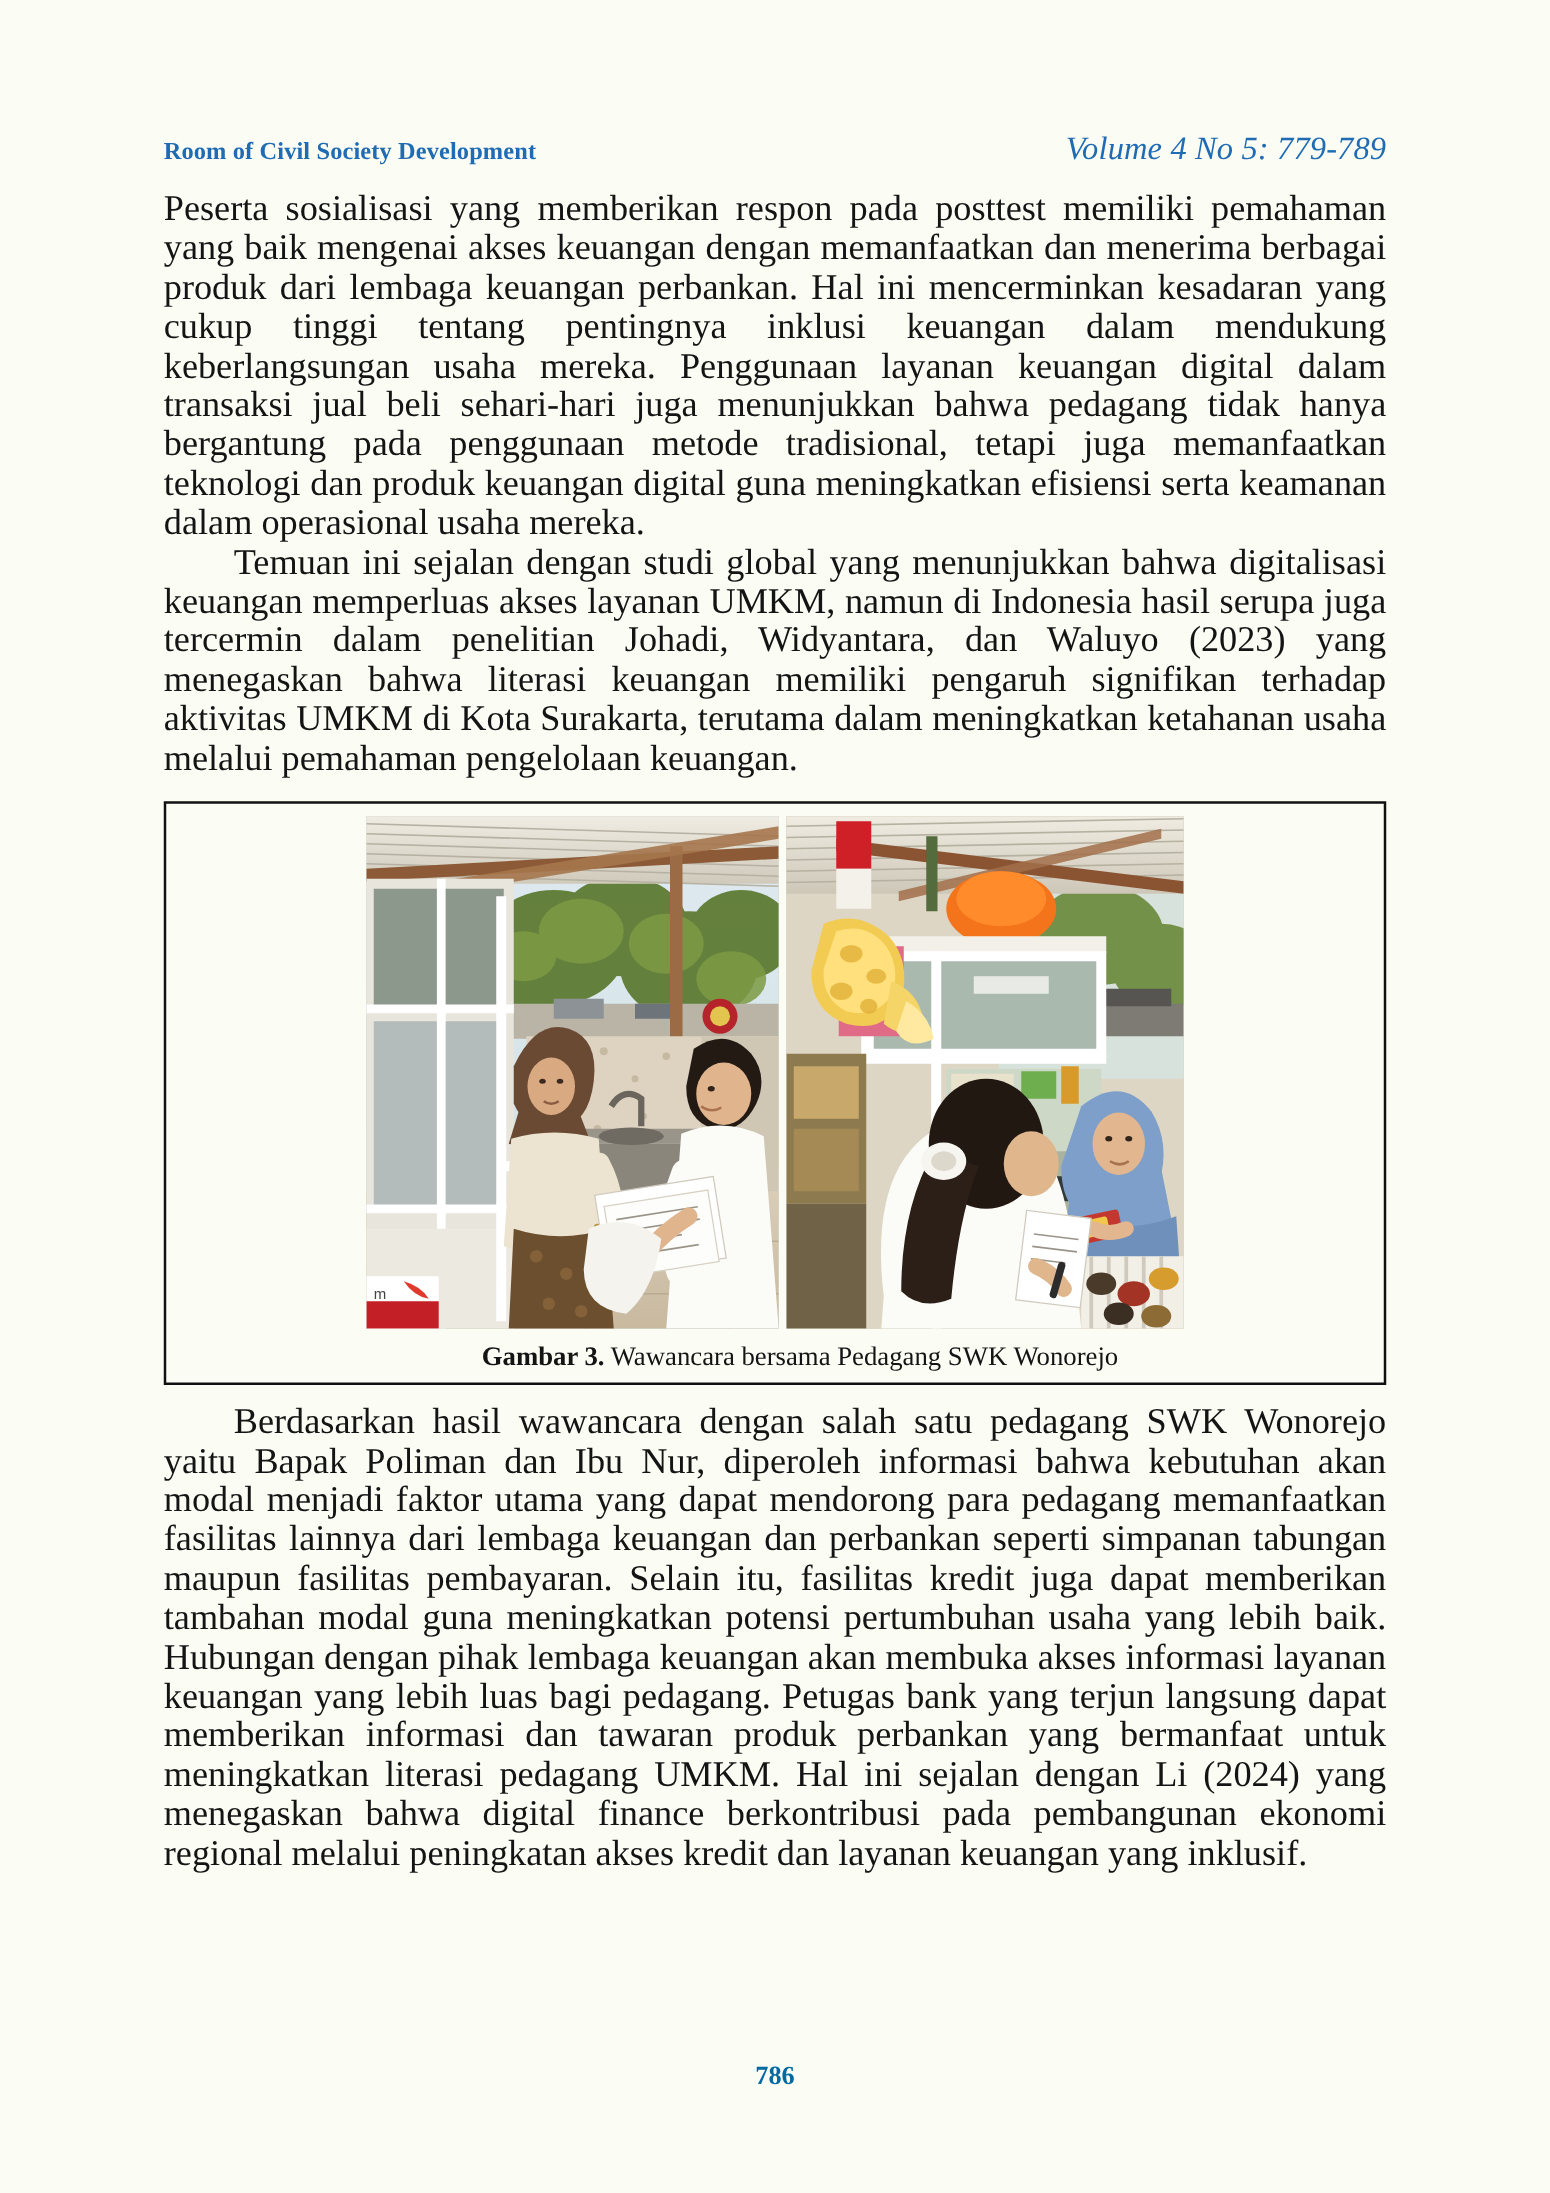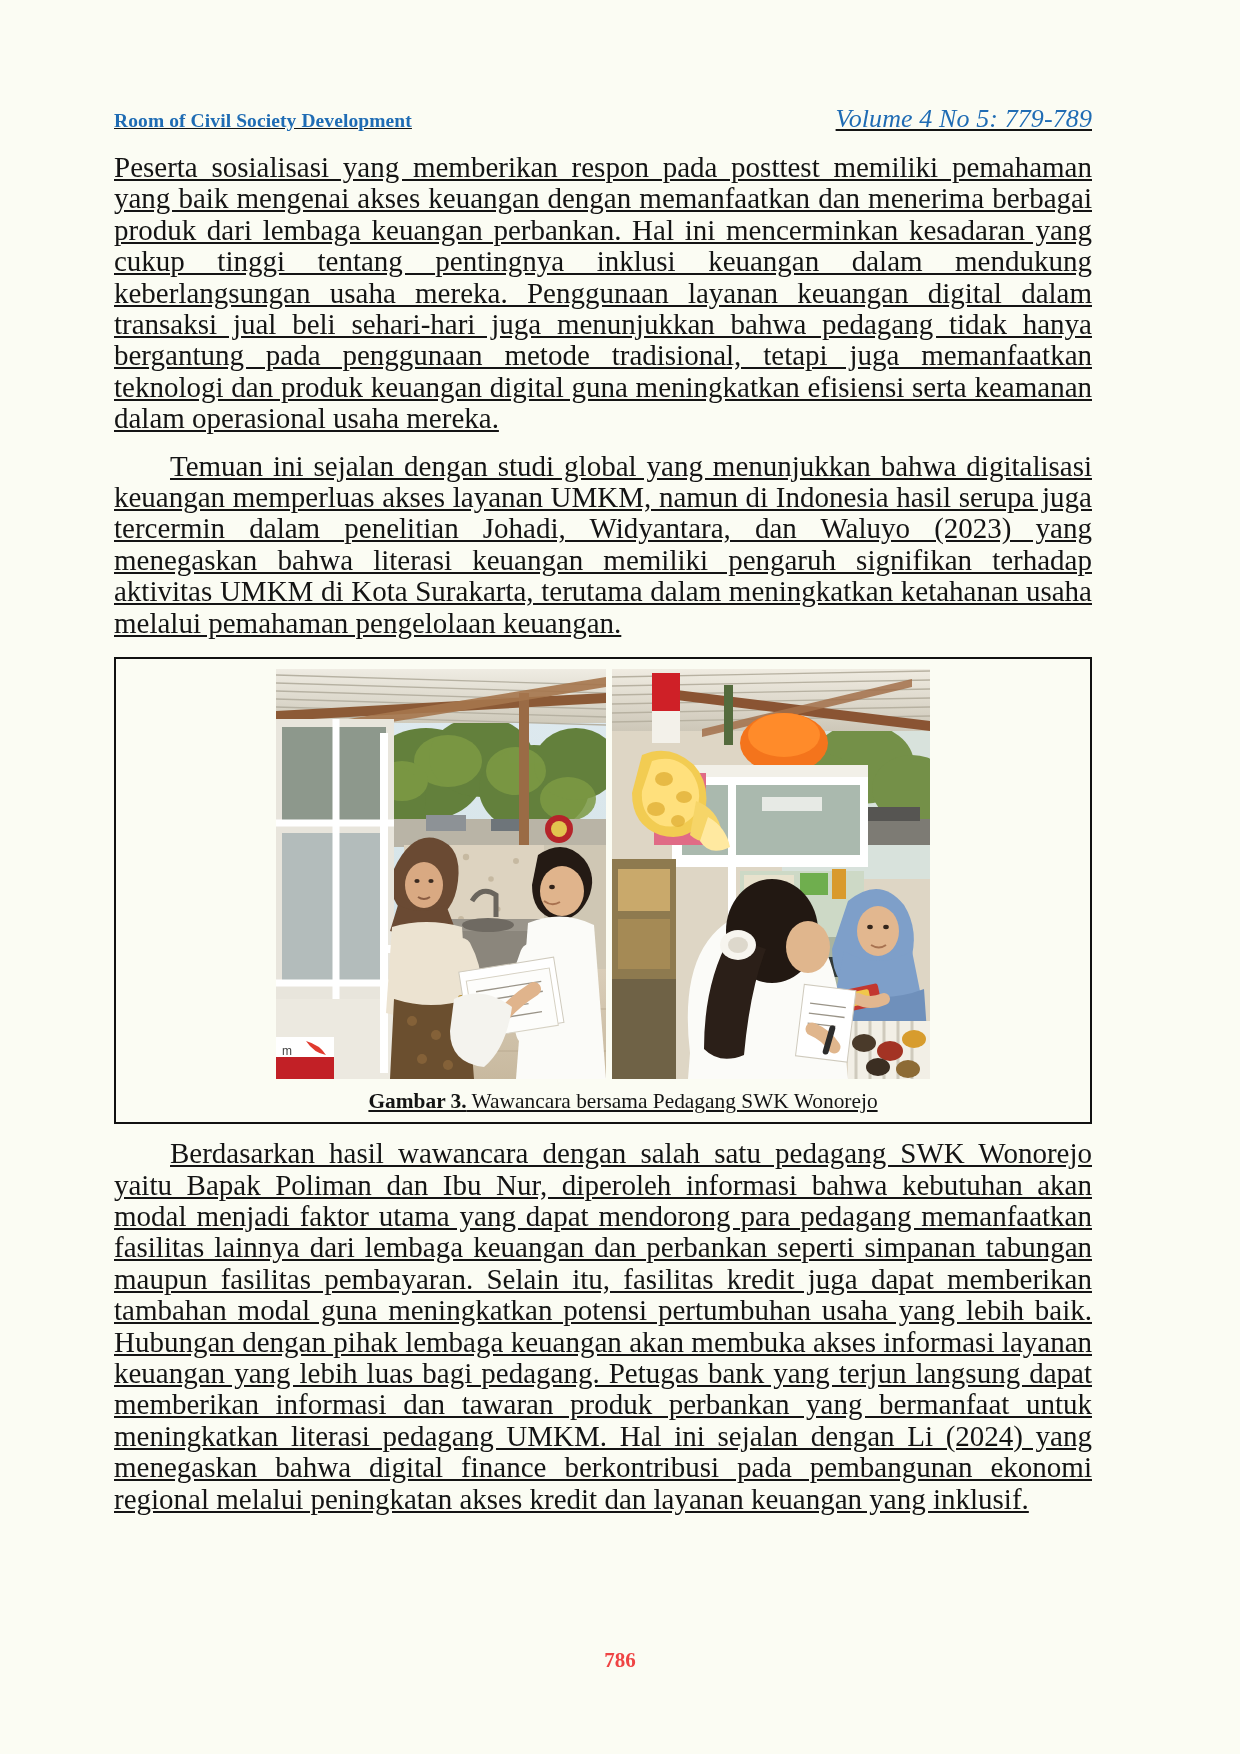--- a/index.html
+++ b/index.html
@@ -16,24 +16,23 @@
   }
   .page {
     position: relative;
     width: 1240px;
     height: 1754px;
     box-sizing: border-box;
     padding: 0;
   }
   .content {
     position: absolute;
-    left: 114px;
+    left: 131px;
     top: 104px;
     width: 978px;
-    text-decoration: underline;
   }
 
   
   .runhead {
     display: flex;
     justify-content: space-between;
     align-items: baseline;
     margin-bottom: 18px;
   }
   .runhead-left {
@@ -52,21 +51,21 @@
   
   p.body {
     margin: 0;
     font-size: 29px;
     line-height: 31.4px;
     text-align: justify;
     text-justify: inter-word;
     hyphens: none;
   }
   p.body.indent { text-indent: 56px; }
-  p.body + p.body { margin-top: 16px; }
+  p.body + p.body { margin-top: 0px; }
 
   
   .figure-box {
     border: 2px solid #111;
     margin-top: 18px;
     padding: 10px 10px 6px 10px;
     background: #fbfcf3;
     box-sizing: border-box;
   }
   .figure-photos {
@@ -91,21 +90,21 @@
   }
   .figure-caption b { font-weight: bold; margin-left: 40px; }
 
   
   .page-number {
     position: absolute;
     left: 0;
     right: 0;
     top: 1648px;
     text-align: center;
-    color: #ef4444;
+    color: #0369a1;
     font-weight: bold;
     font-size: 21px;
   }
 </style>
 </head>
 <body>
 
 <div class="page">
 
   <div class="content">

